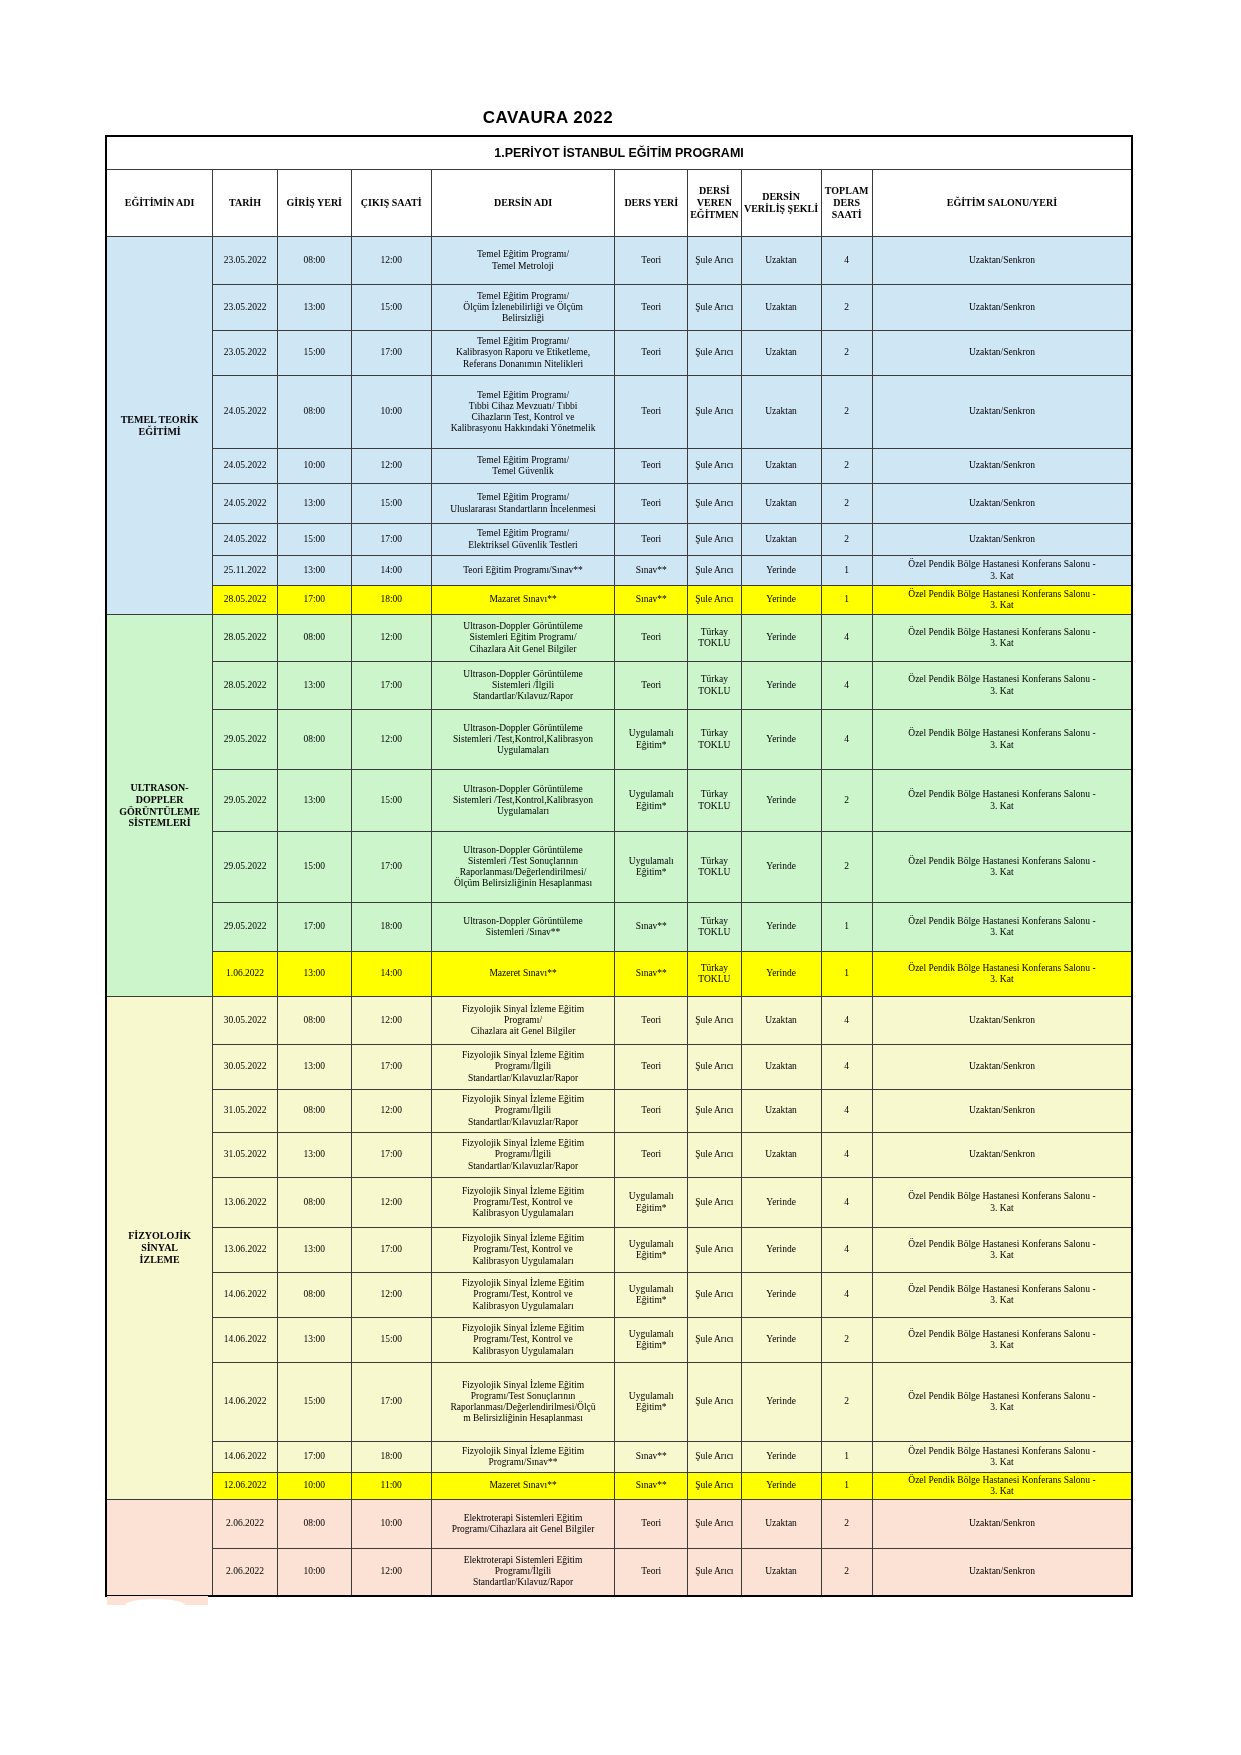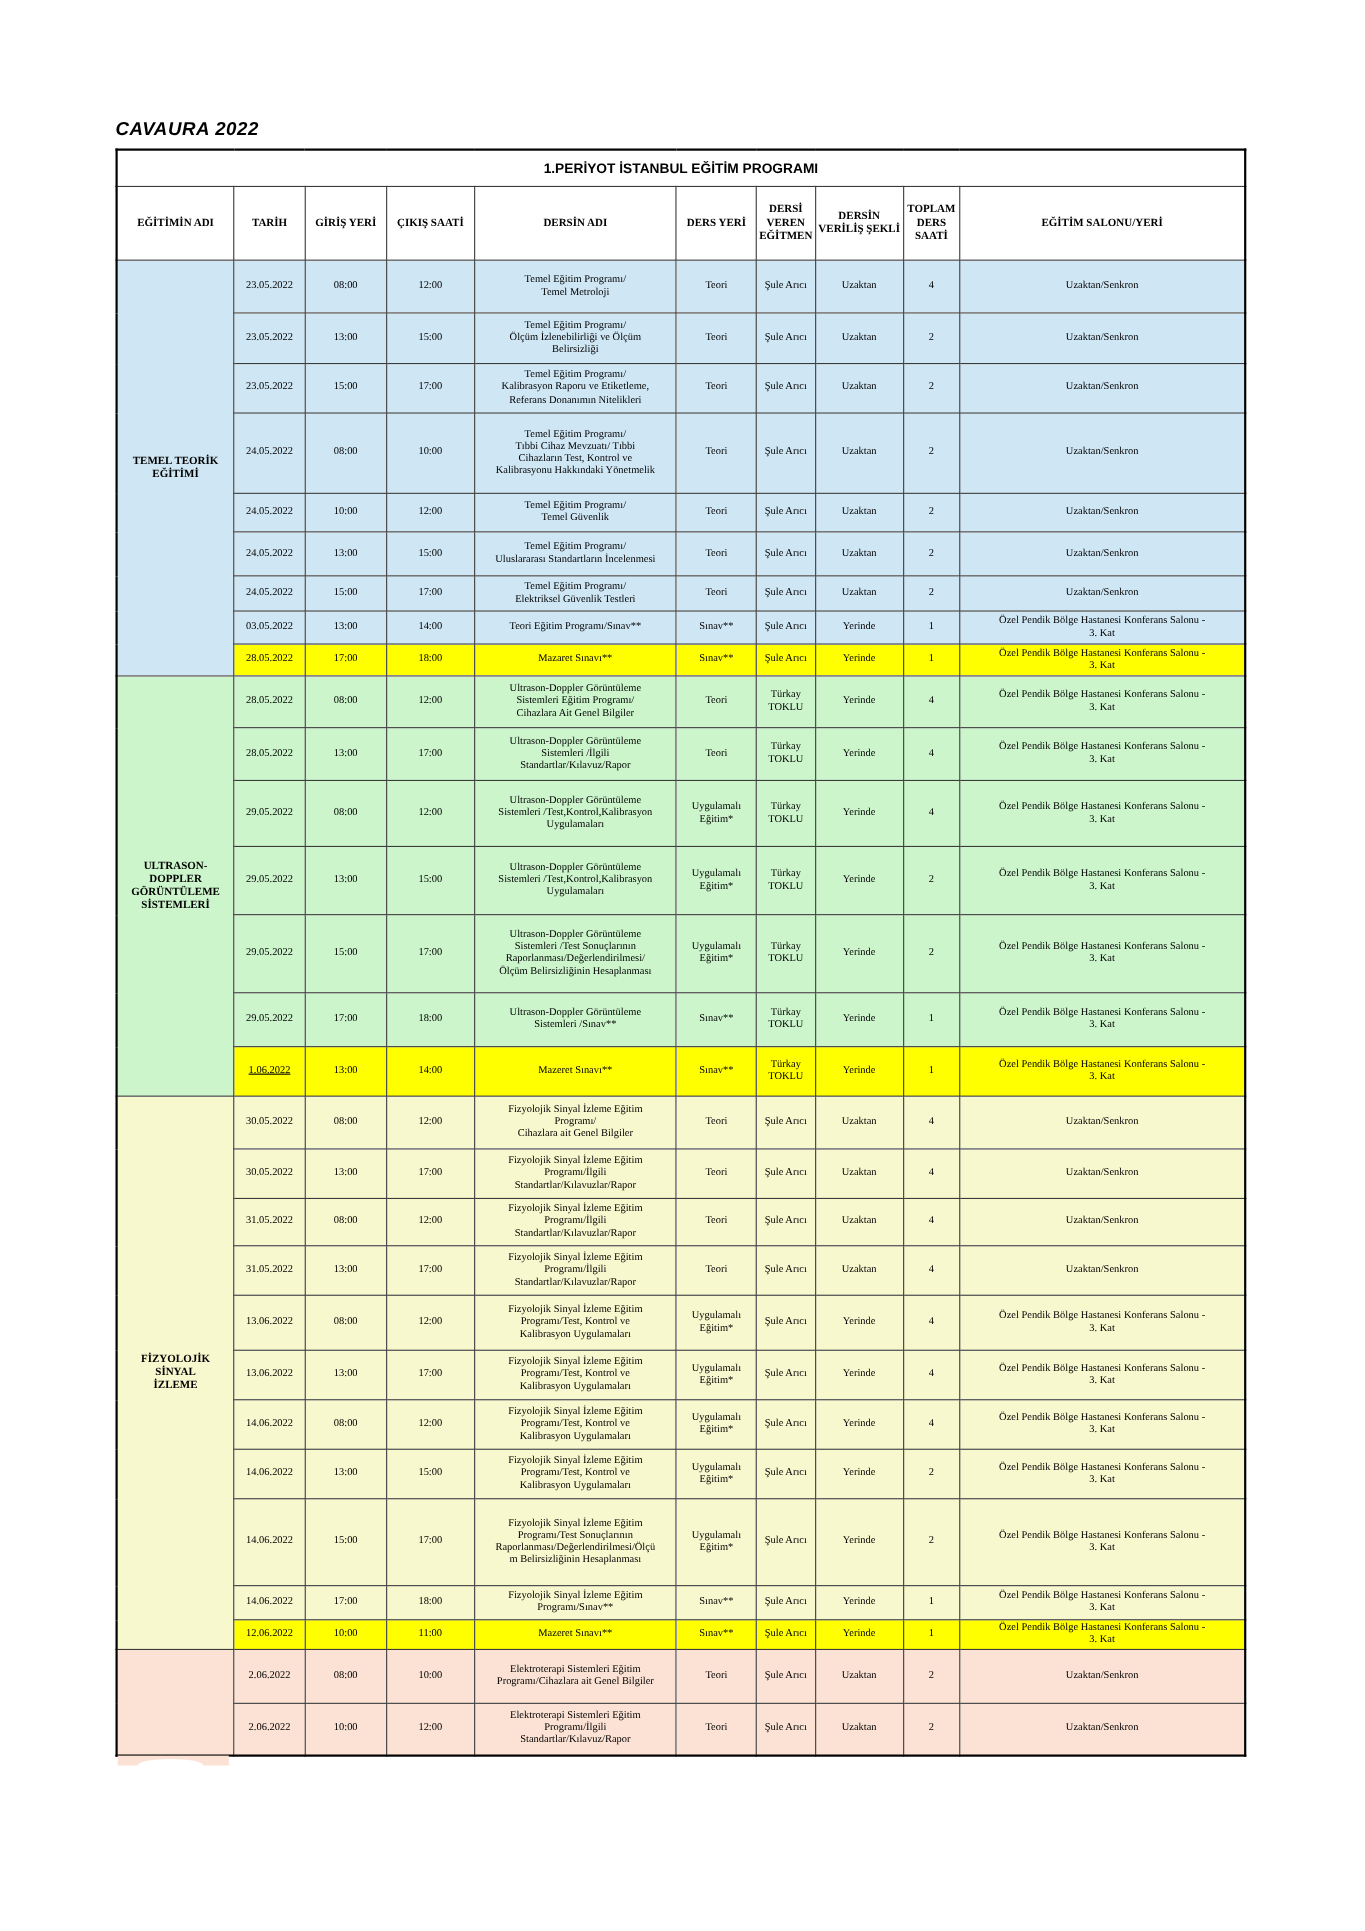--- a/index.html
+++ b/index.html
@@ -4,22 +4,23 @@
 <style>
   html,body{margin:0;padding:0;}
   body{
     width:1241px;height:1755px;background:#ffffff;
     font-family:"Liberation Serif","DejaVu Serif",serif;
     color:#000;
     position:relative;
   }
   .doc-title{
     position:absolute;top:108px;left:105px;width:886px;
+    text-align:center;
     font-family:"Liberation Sans","DejaVu Sans",sans-serif;
-    font-weight:bold;font-style:italic;font-size:17px;letter-spacing:.5px;
+    font-weight:bold;font-size:17px;letter-spacing:.5px;
   }
   table.program-table{
     position:absolute;left:105px;top:135px;width:1028px;
     border-collapse:collapse;table-layout:fixed;
     border:2px solid #000;
   }
   .program-table th,.program-table td{
     border:1px solid #3b3b3b;
     text-align:center;vertical-align:middle;
     padding:1px 2px;
@@ -173,21 +174,21 @@
         <td class="cell-end" style="background: rgb(207, 230, 244);">17:00</td>
         <td class="cell-course" style="background: rgb(207, 230, 244);">Temel Eğitim Programı/
 Elektriksel Güvenlik Testleri</td>
         <td class="cell-type" style="background: rgb(207, 230, 244);">Teori</td>
         <td class="cell-instructor" style="background: rgb(207, 230, 244);">Şule Arıcı</td>
         <td class="cell-delivery" style="background: rgb(207, 230, 244);">Uzaktan</td>
         <td class="cell-hours" style="background: rgb(207, 230, 244);">2</td>
         <td class="cell-venue" style="background: rgb(207, 230, 244);">Uzaktan/Senkron</td>
       </tr>
       <tr style="height: 30px;">
-        <td class="cell-date" style="background: rgb(207, 230, 244);">03.05.2022</td>
+        <td class="cell-date" style="background: rgb(207, 230, 244);">25.11.2022</td>
         <td class="cell-start" style="background: rgb(207, 230, 244);">13:00</td>
         <td class="cell-end" style="background: rgb(207, 230, 244);">14:00</td>
         <td class="cell-course" style="background: rgb(207, 230, 244);">Teori Eğitim Programı/Sınav**</td>
         <td class="cell-type" style="background: rgb(207, 230, 244);">Sınav**</td>
         <td class="cell-instructor" style="background: rgb(207, 230, 244);">Şule Arıcı</td>
         <td class="cell-delivery" style="background: rgb(207, 230, 244);">Yerinde</td>
         <td class="cell-hours" style="background: rgb(207, 230, 244);">1</td>
         <td class="cell-venue" style="background: rgb(207, 230, 244);">Özel Pendik Bölge Hastanesi Konferans Salonu -
 3. Kat</td>
       </tr>
@@ -294,21 +295,21 @@
 Sistemleri /Sınav**</td>
         <td class="cell-type" style="background: rgb(204, 245, 204);">Sınav**</td>
         <td class="cell-instructor" style="background: rgb(204, 245, 204);">Türkay
 TOKLU</td>
         <td class="cell-delivery" style="background: rgb(204, 245, 204);">Yerinde</td>
         <td class="cell-hours" style="background: rgb(204, 245, 204);">1</td>
         <td class="cell-venue" style="background: rgb(204, 245, 204);">Özel Pendik Bölge Hastanesi Konferans Salonu -
 3. Kat</td>
       </tr>
       <tr style="height: 45px;">
-        <td class="cell-date highlight" style="background: rgb(255, 255, 0); text-decoration: underline;">1.06.2022</td>
+        <td class="cell-date highlight" style="background: rgb(255, 255, 0);">1.06.2022</td>
         <td class="cell-start highlight" style="background: rgb(255, 255, 0);">13:00</td>
         <td class="cell-end highlight" style="background: rgb(255, 255, 0);">14:00</td>
         <td class="cell-course highlight" style="background: rgb(255, 255, 0);">Mazeret Sınavı**</td>
         <td class="cell-type highlight" style="background: rgb(255, 255, 0);">Sınav**</td>
         <td class="cell-instructor highlight" style="background: rgb(255, 255, 0);">Türkay
 TOKLU</td>
         <td class="cell-delivery highlight" style="background: rgb(255, 255, 0);">Yerinde</td>
         <td class="cell-hours highlight" style="background: rgb(255, 255, 0);">1</td>
         <td class="cell-venue highlight" style="background: rgb(255, 255, 0);">Özel Pendik Bölge Hastanesi Konferans Salonu -
 3. Kat</td>

